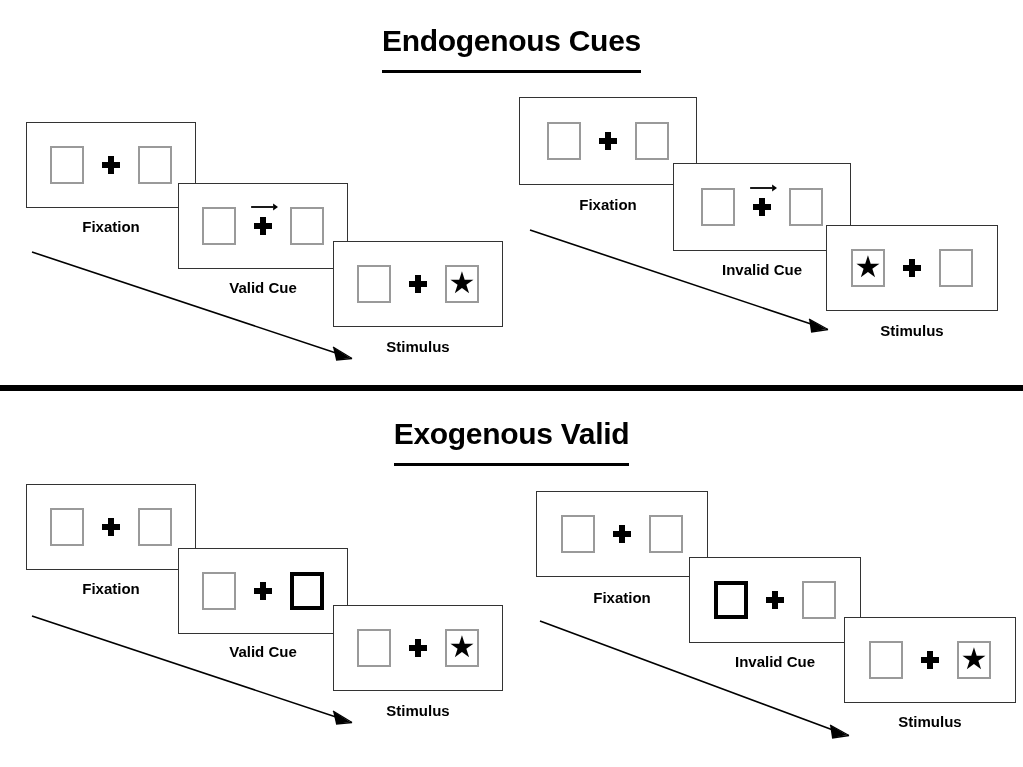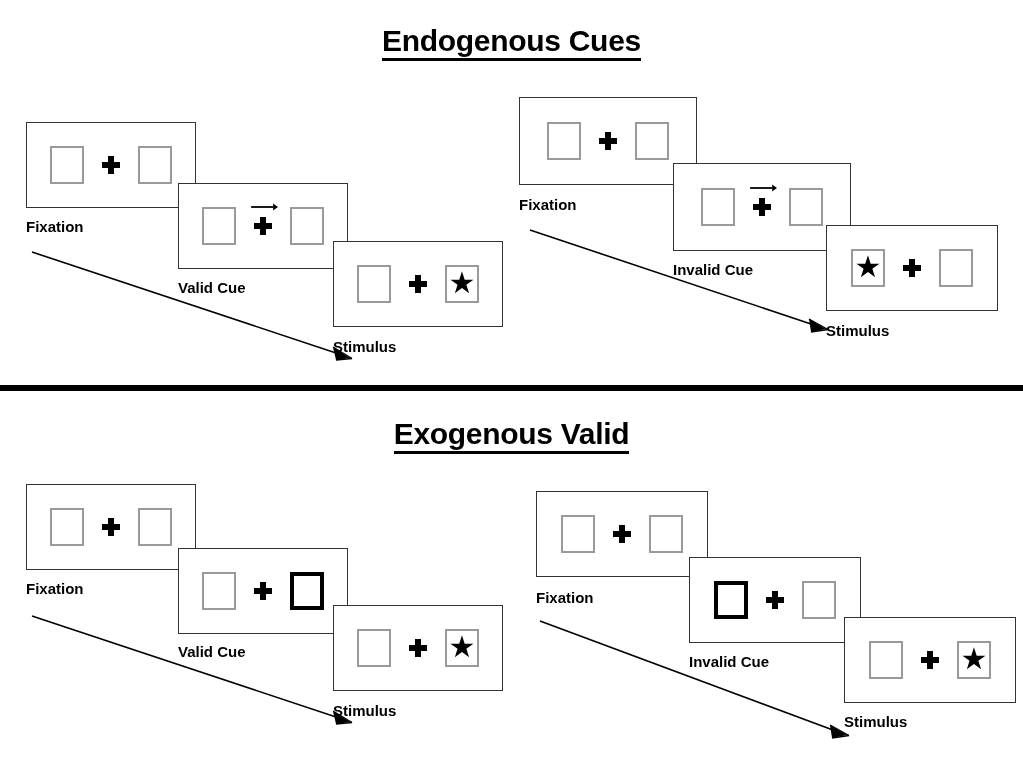--- a/index.html
+++ b/index.html
@@ -21,21 +21,21 @@
     position: absolute;
     width: 100%;
     left: 0;
     text-align: center;
     font-size: 30px;
     font-weight: bold;
     letter-spacing: -0.3px;
   }
   .section-title span {
     border-bottom: 3px solid #000;
-    padding-bottom: 1px;
+    padding-bottom: 13px;
   }
 
   
   .divider {
     position: absolute;
     left: 0;
     width: 1023px;
     height: 6px;
     background: #000;
   }
@@ -105,20 +105,21 @@
     width: 28px;
     height: 9px;
   }
 
   
   .caption {
     position: absolute;
     font-size: 15px;
     font-weight: bold;
     white-space: nowrap;
+    text-align: center;
   }
 
   
   .time-arrow {
     position: absolute;
     overflow: visible;
   }
 </style>
 </head>
 <body>

